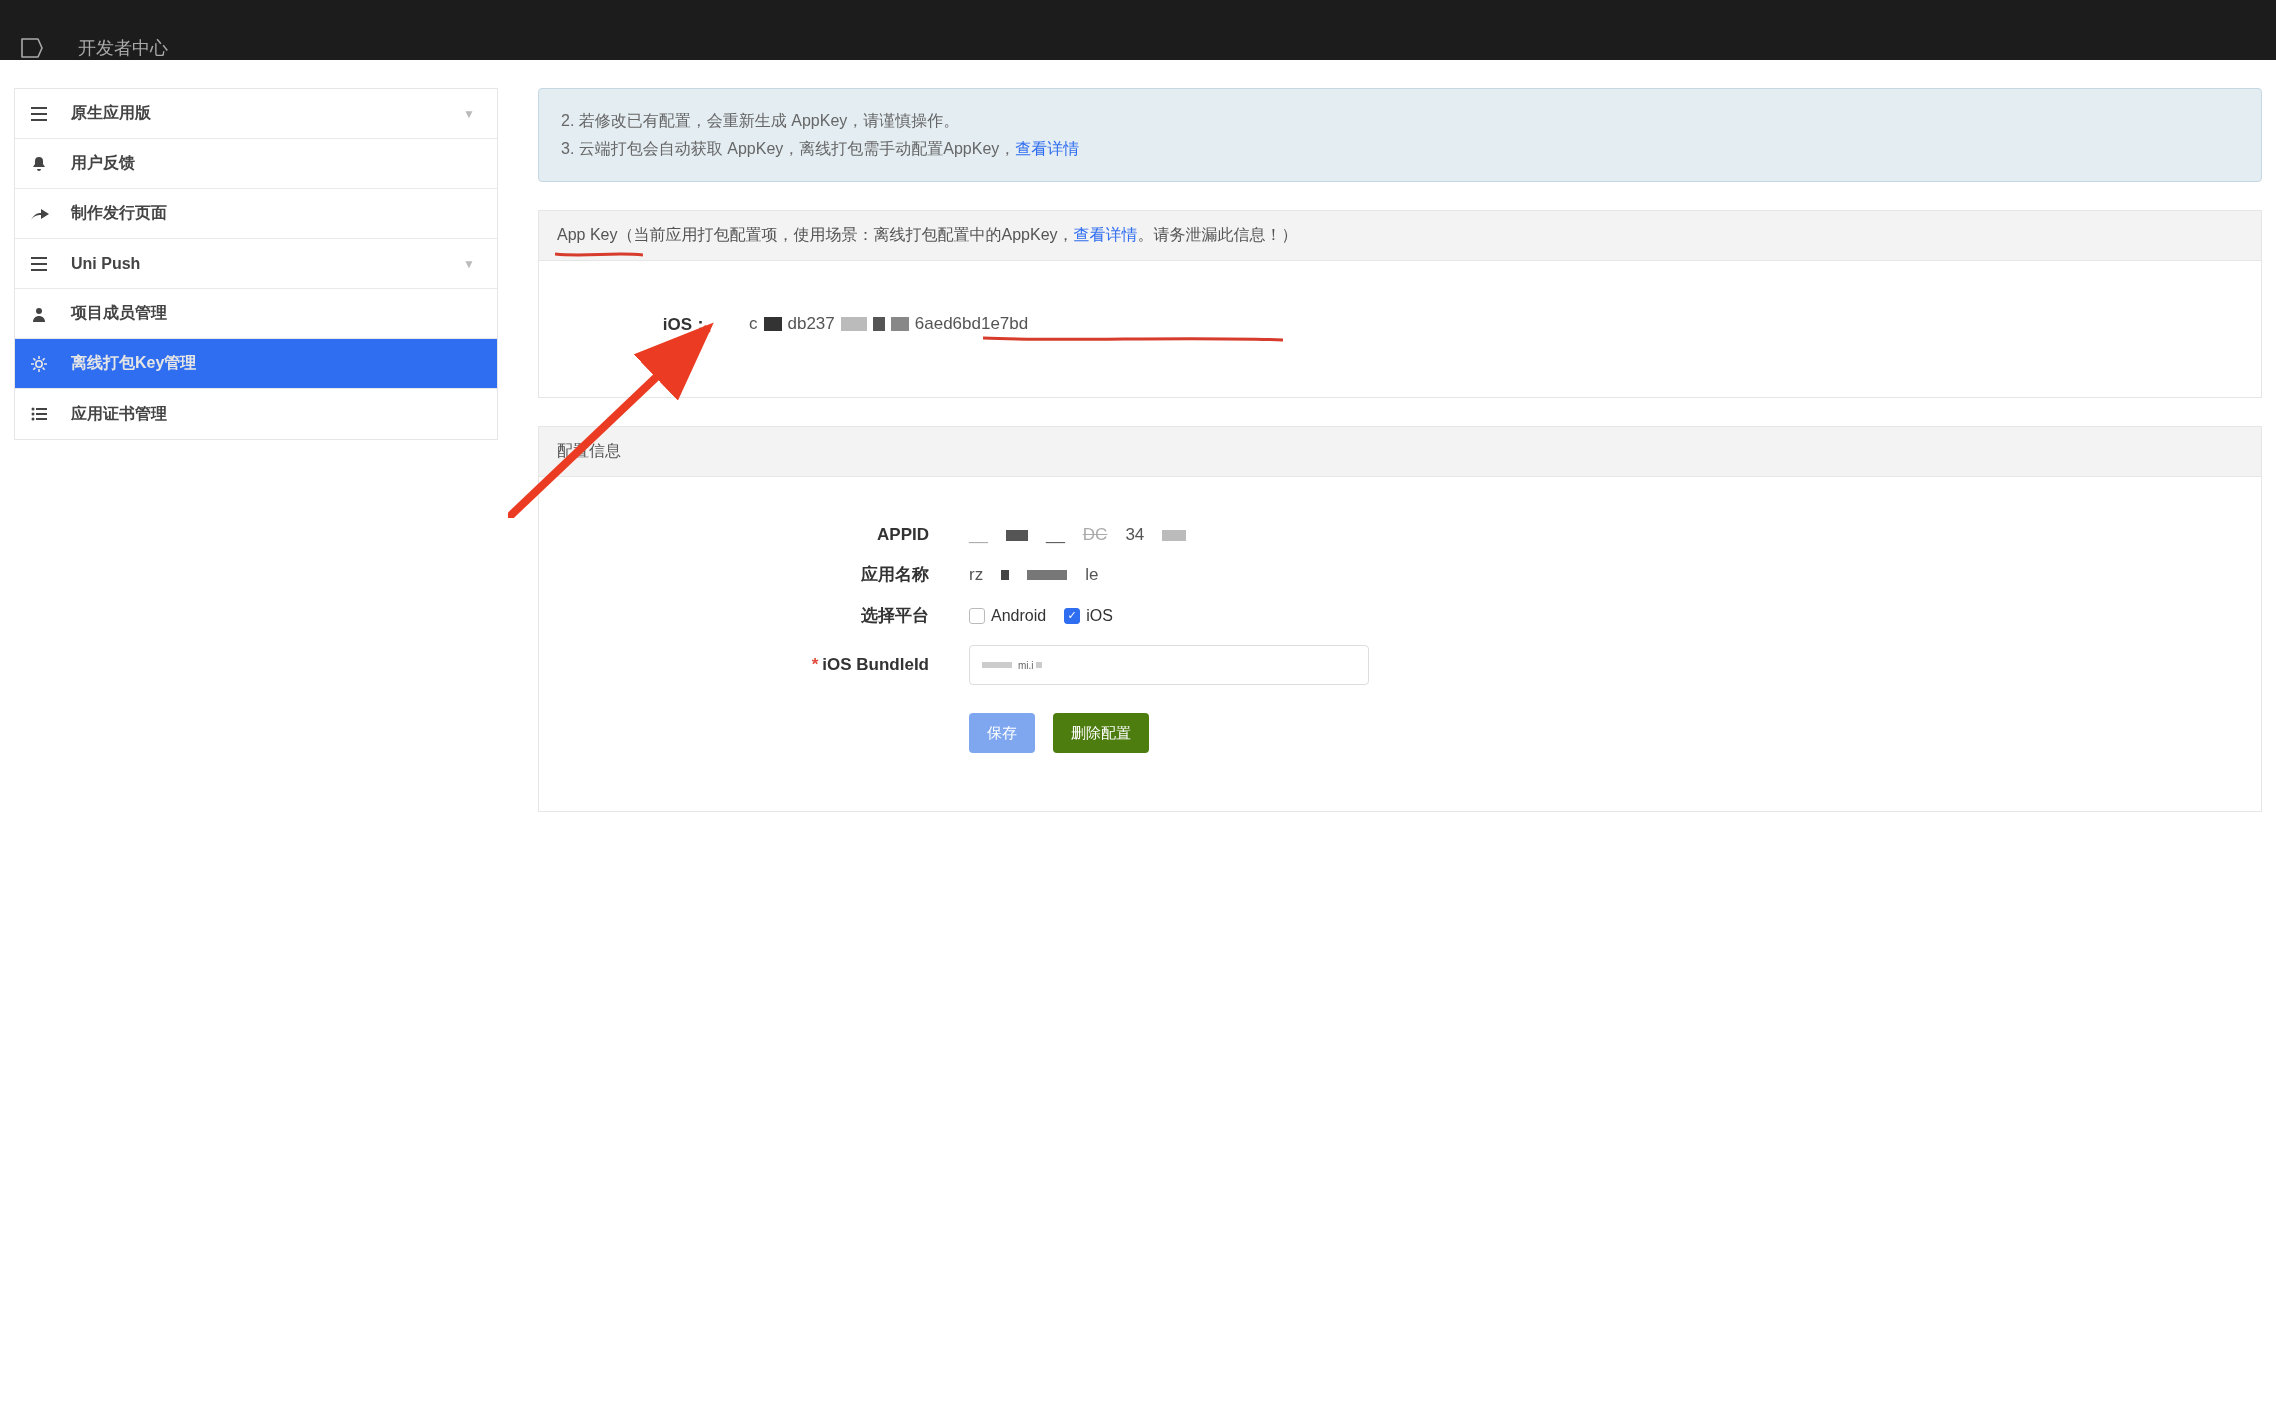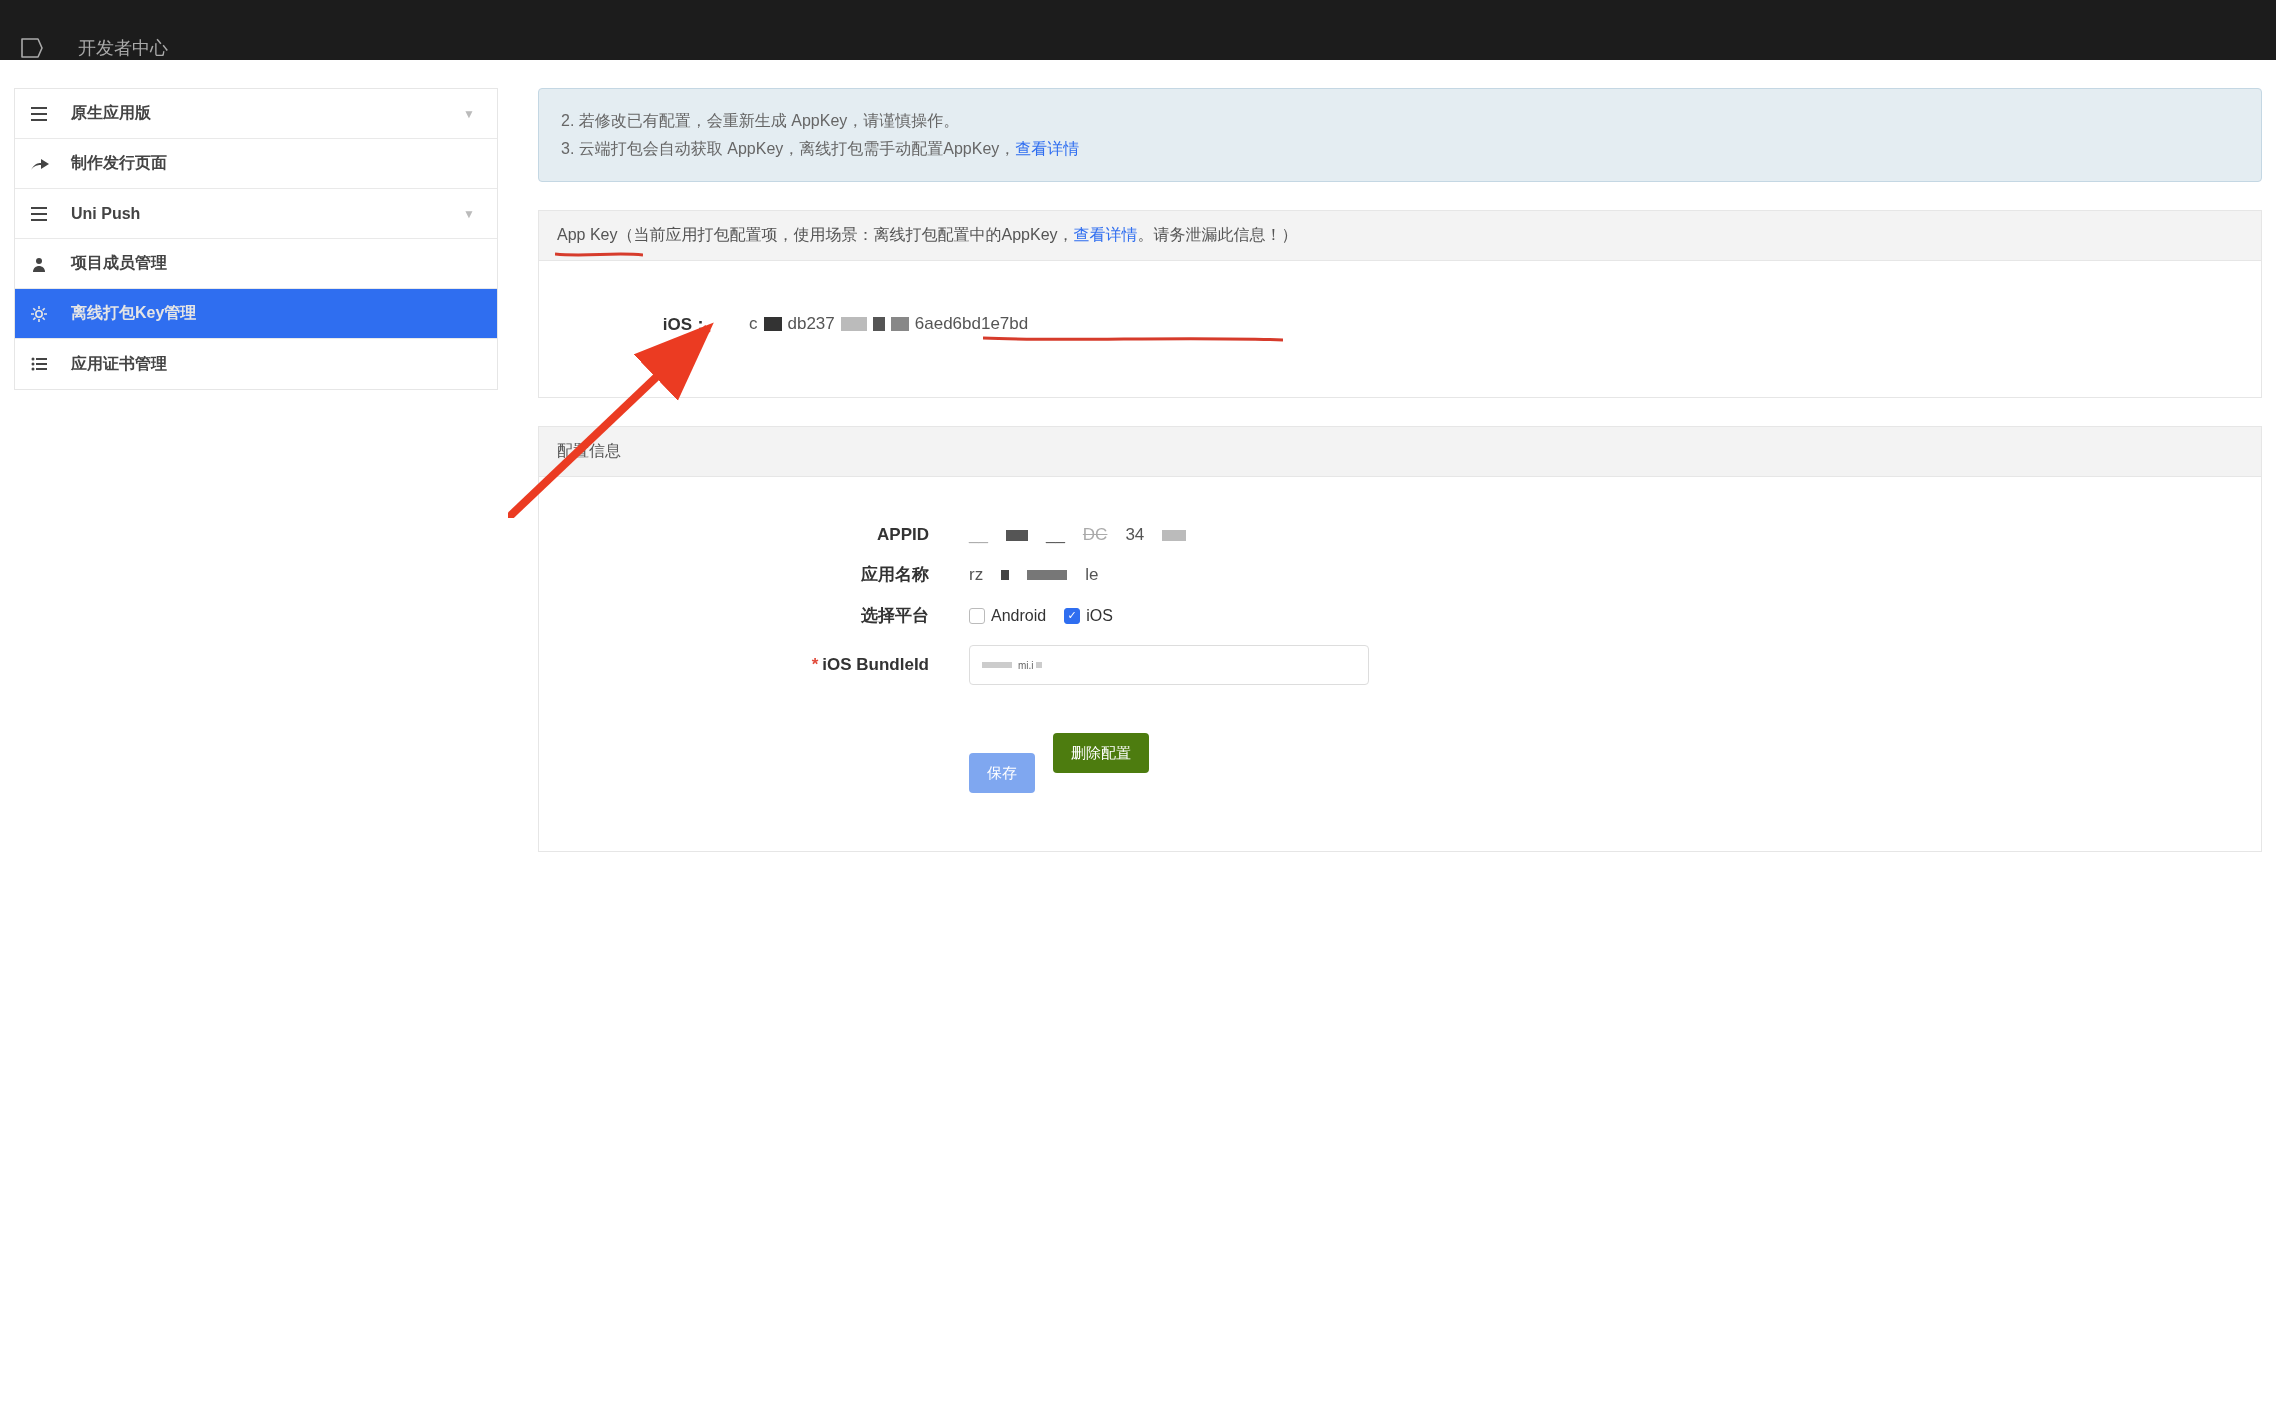--- a/index.html
+++ b/index.html
@@ -37,21 +37,21 @@
     .redact { display:inline-flex; align-items:center; gap:6px; }
     .redact .b { background:#666; height:14px; }
 
     .checkbox { display:inline-flex; align-items:center; gap:6px; font-size:16px; color:#333; }
     .checkbox .box { width:16px; height:16px; border:1px solid #bbb; border-radius:3px; display:flex; align-items:center; justify-content:center; }
     .checkbox.checked .box { background:#2f6ef0; border-color:#2f6ef0; color:#fff; font-size:11px; }
 
     .input { border:1px solid #ddd; border-radius:4px; height:40px; padding:0 12px; font-size:10px; color:#888; background:#fff; width: 400px; display:flex; align-items:center; }
 
     .btn { height:40px; padding: 0 18px; border-radius:4px; font-size:15px; cursor:pointer; border:none; display:inline-flex; align-items:center; }
-    .btn-primary { background:#7fa7f0; color:#fff;margin-top:40px; }
+    .btn-primary { background:#7fa7f0; color:#fff; }
     .btn-danger { background:#4d7c0f; color:#fff; }
     .btn-row { display:flex; gap:12px; margin-top: 10px; }
 
     .arrow-svg { position:absolute; pointer-events:none; }
     .underline-svg { position:absolute; pointer-events:none; }
 
     .appkey-underline { position:absolute; top: 41px; left: 16px; width: 88px; height: 6px; }
     .appkey-underline path { stroke:#d63b2b; stroke-width:3; fill:none; }
 
     .ios-underline { position:absolute; left: 234px; top: 20px; width: 300px; height: 20px; }
@@ -81,20 +81,28 @@
 <div class="page">
   <div class="sidebar">
     <div class="sidebar-item">
       <span class="ic">
         <svg width="16" height="14">
             <path d="M0 1h16M0 7h16M0 13h16" stroke="currentColor" stroke-width="2"></path>
           </svg>
       </span>
       <span class="label">原生应用版</span>
       <span class="caret">▼</span>
+    </div>
+    <div class="sidebar-item">
+      <span class="ic">
+        <svg width="16" height="16" viewBox="0 0 16 16">
+            <path d="M8 1a4 4 0 0 1 4 4v3l2 3H2l2-3V5a4 4 0 0 1 4-4zm-2 12h4a2 2 0 0 1-4 0z" fill="currentColor"></path>
+          </svg>
+      </span>
+      <span class="label">用户反馈</span>
     </div>
     <div class="sidebar-item">
       <span class="ic">
         <svg width="18" height="14" viewBox="0 0 18 14">
             <path d="M0 13c4-8 10-7 10-7V2l8 5-8 5V8s-6-1-10 5z" fill="currentColor"></path>
           </svg>
       </span>
       <span class="label">制作发行页面</span>
     </div>
     <div class="sidebar-item">

